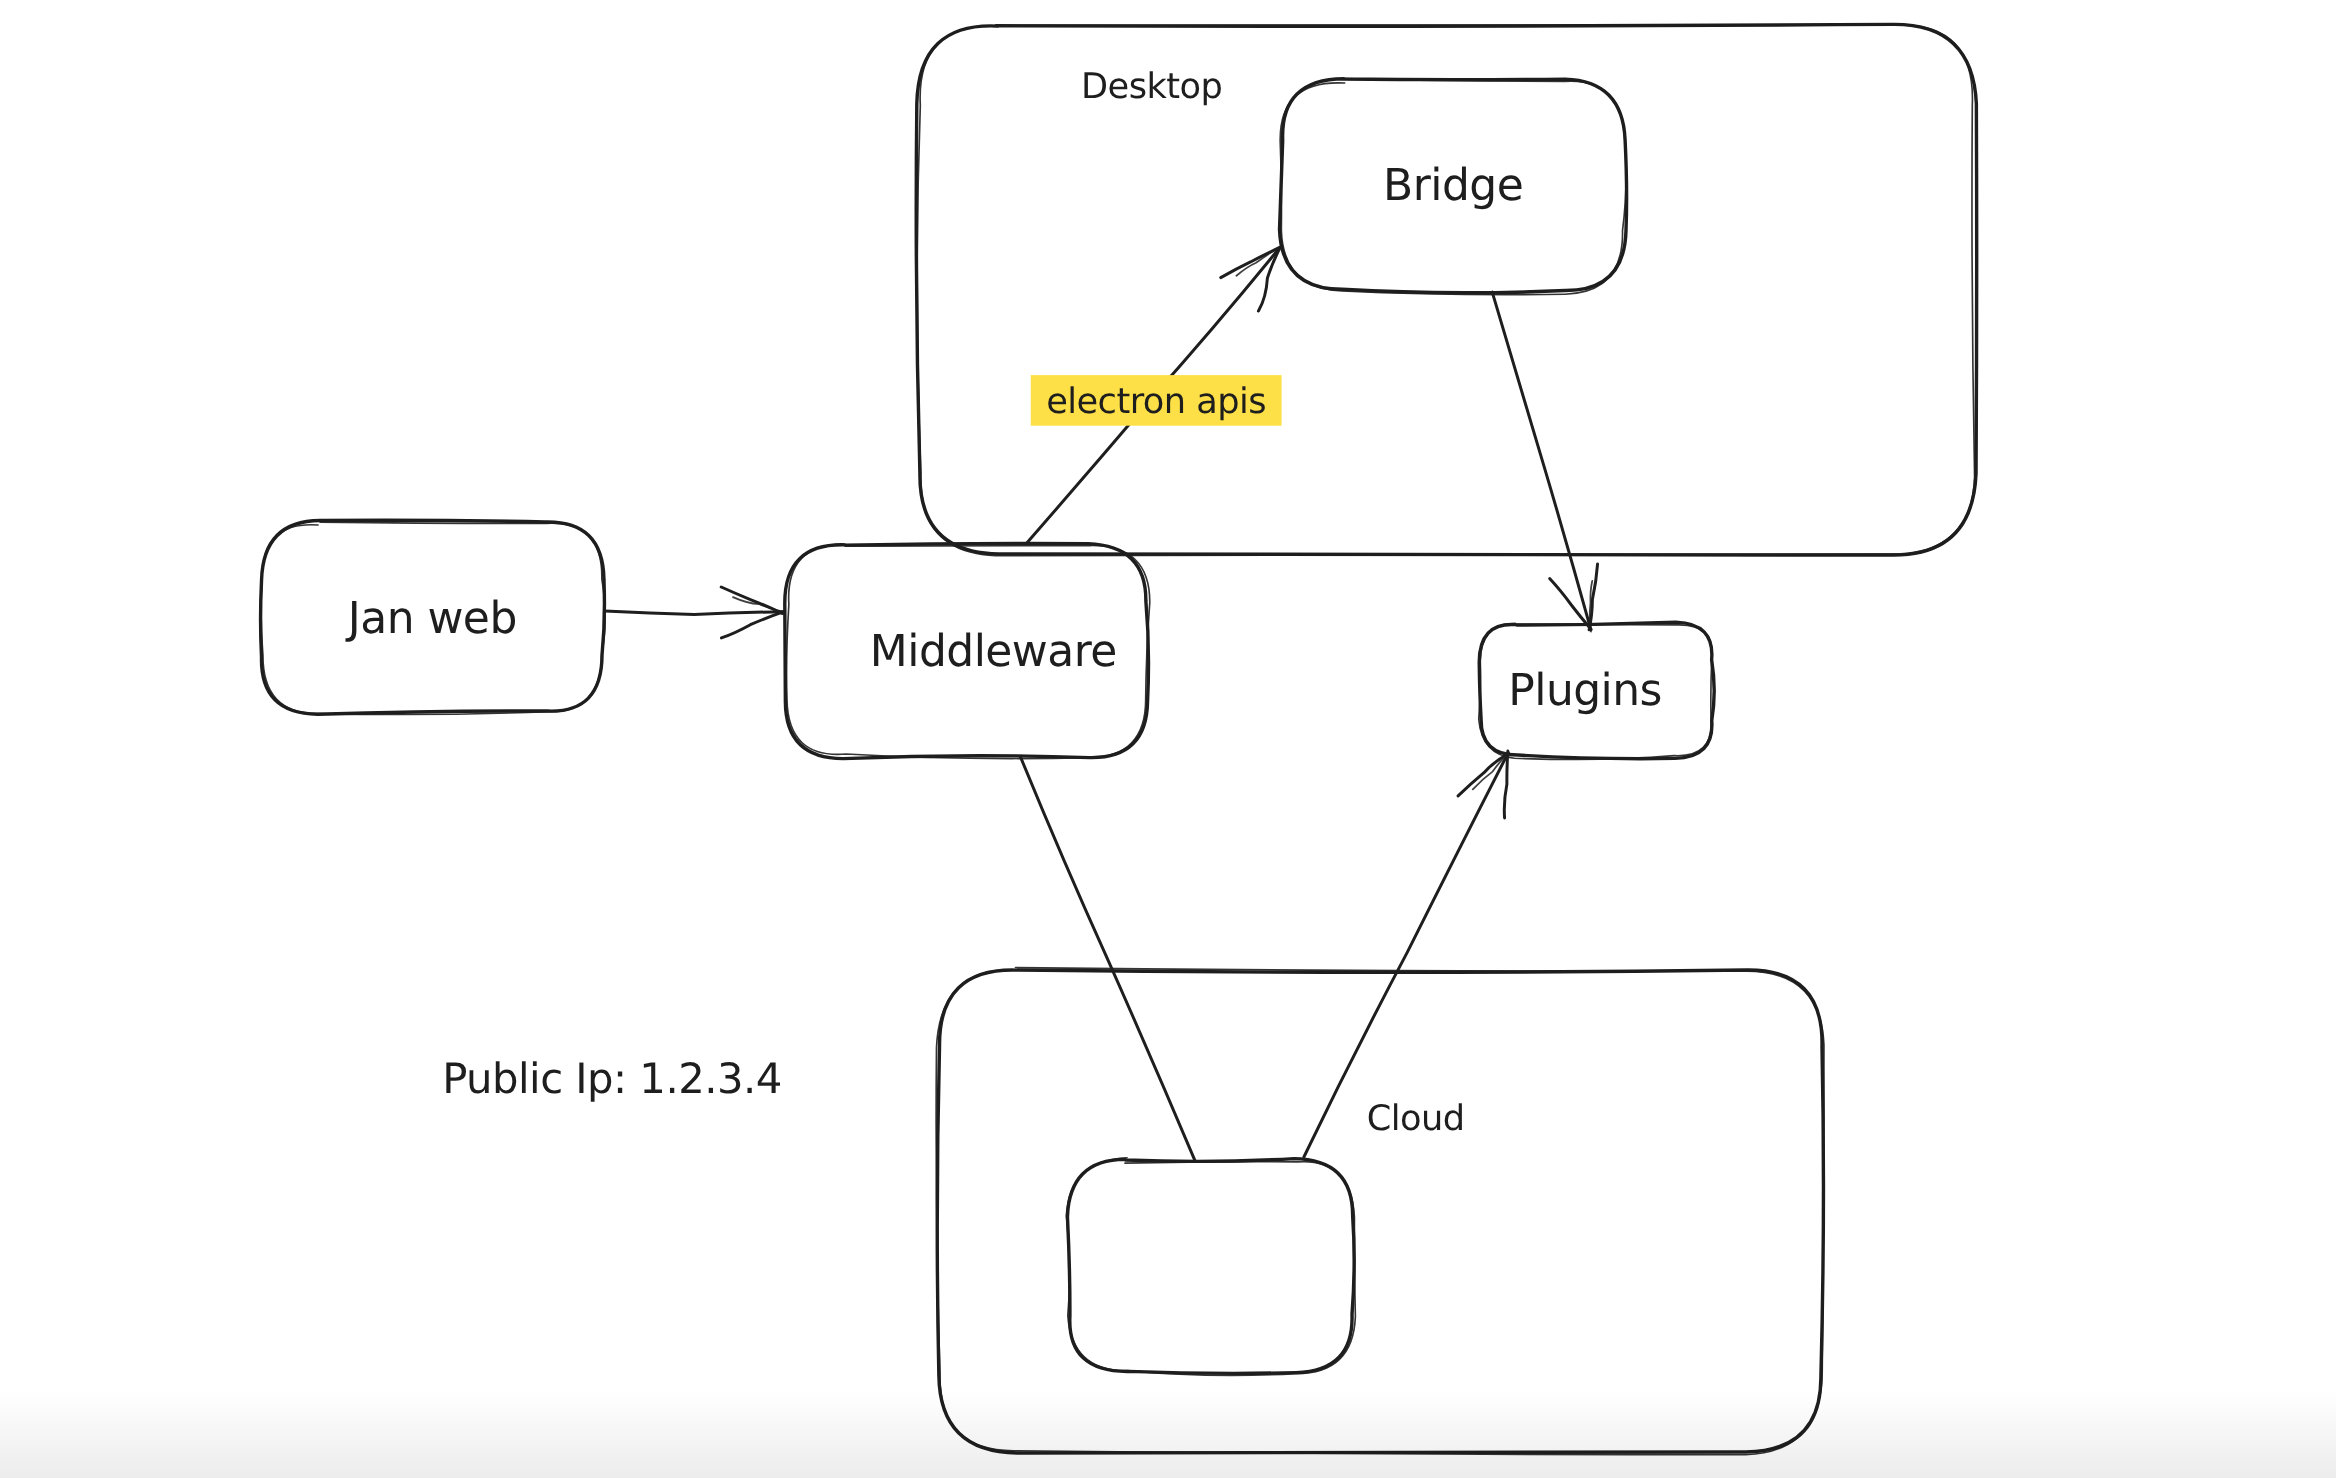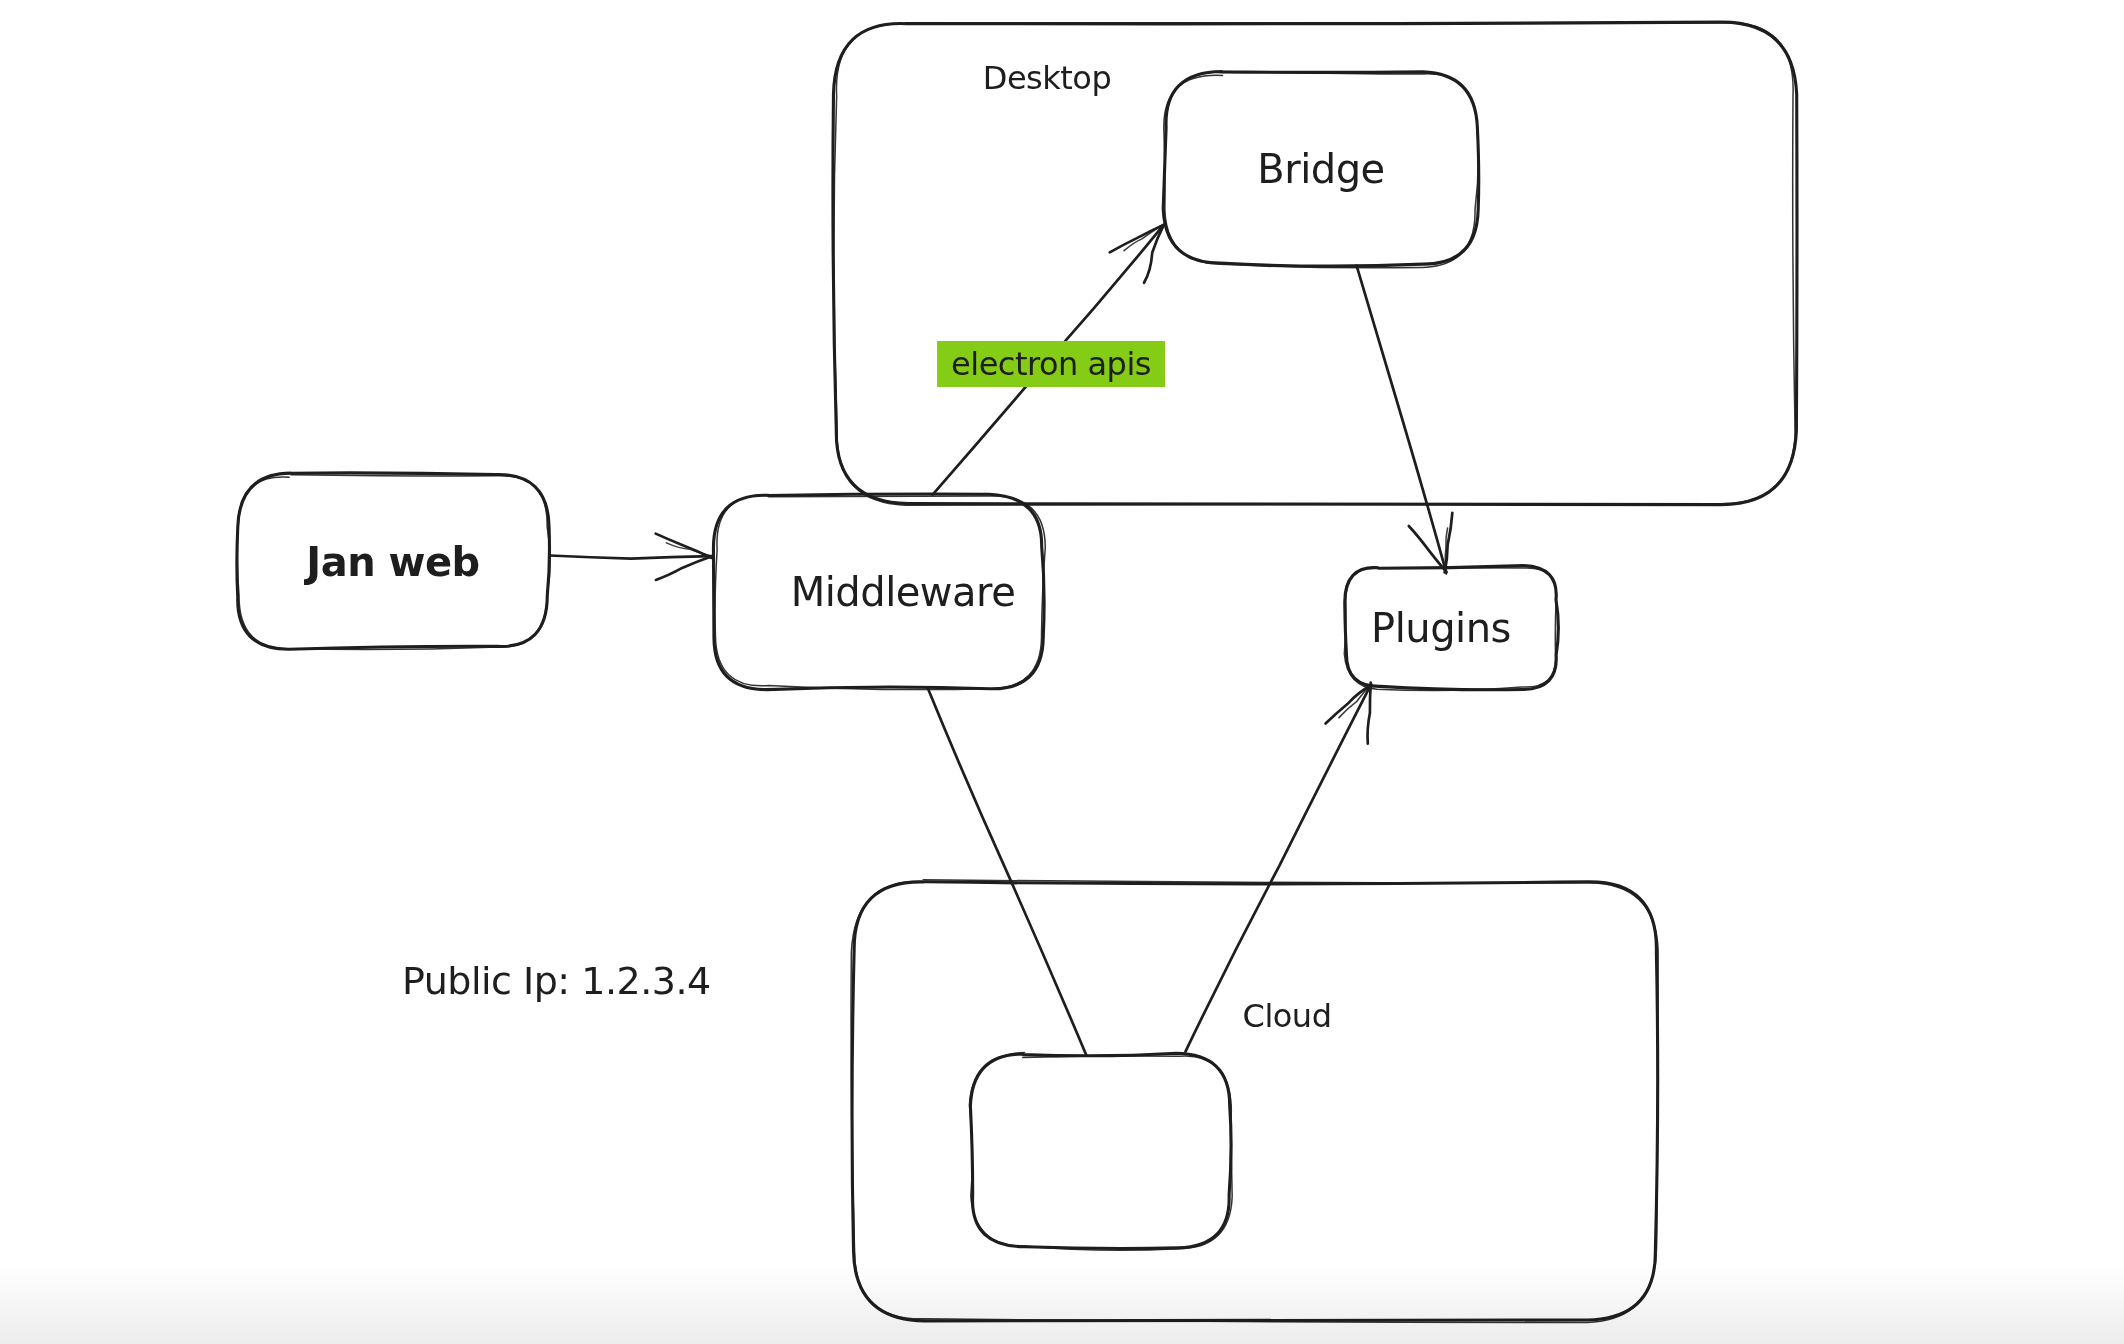--- a/index.html
+++ b/index.html
@@ -3,21 +3,21 @@
 <meta charset="utf-8">
 <style>
   html,body{margin:0;padding:0;background:#fff;}
   .canvas{position:relative;width:2124px;height:1344px;background:#ffffff;overflow:hidden;
           font-family:"DejaVu Sans", sans-serif;color:#1e1e1e;}
   svg.strokes{position:absolute;left:0;top:0;z-index:2;}
   .node{position:absolute;display:flex;align-items:center;justify-content:center;
         font-size:40px;letter-spacing:-0.5px;white-space:nowrap;z-index:3;}
   .flabel{position:absolute;transform:translate(-50%,-50%);font-size:32px;letter-spacing:-0.5px;
           white-space:nowrap;z-index:1;}
-  .flabel.masked{background:#84cc16;padding:4px 14px;z-index:3;}
+  .flabel.masked{background:#fde047;padding:4px 14px;z-index:3;}
   .flabel.title{z-index:3;}
   .container-hit{position:absolute;z-index:0;}
   .note{position:absolute;font-size:38px;letter-spacing:-0.5px;line-height:62px;white-space:nowrap;z-index:3;margin-left:47px;}
   .fade{position:absolute;left:0;right:0;bottom:0;height:80px;z-index:5;pointer-events:none;
         background:linear-gradient(to bottom, rgba(0,0,0,0), rgba(0,0,0,0.075));}
 </style>
 </head>
 <body>
 
 <div class="canvas">
@@ -52,21 +52,21 @@
       <path d="M 927.5164992220234 687.5757424393669 Q 965.5815458290745 780.4736159709282, 1005.8722772048786 869.6587224900723 Q 1047.8698539568577 964.0600143666379, 1086.233172510285 1054.9448179695755" fill="none" stroke="#1e1e1e" stroke-width="2.7" stroke-linecap="round"></path>
       <path d="M 1185.4473287523724 1051.5997466107365 Q 1229.7660267800093 959.3784707395826, 1279.3058739770204 865.8258717441931 Q 1325.8162312014028 772.8929908771534, 1371.1549341408536 684.2229402572848" fill="none" stroke="#1e1e1e" stroke-width="2.7" stroke-linecap="round"></path>
       <path d="M 1371.1558393668383 685.2302904997487 Q 1358.2347195251793 692.2238750437477, 1348.8286647779764 702.7077411158416 Q 1336.7145267140897 712.8089041369644, 1325.5322131033781 723.5358524422971" fill="none" stroke="#1e1e1e" stroke-width="2.7" stroke-linecap="round" stroke-opacity="1"></path>
       <path d="M 1370.7713029249571 682.7093681793194 Q 1369.6995826684797 699.2191757609646, 1369.9281656322858 712.7106573299593 Q 1366.740102070828 728.6446741950365, 1367.802012219065 743.5956852528443" fill="none" stroke="#1e1e1e" stroke-width="2.7" stroke-linecap="round" stroke-opacity="1"></path>
       <path d="M 1371.4388619521633 684.399128500605 Q 1364.4542084815312 691.0452992562228, 1356.5788151723063 701.7255685115281 Q 1347.6311038605 708.2825906351279, 1338.9156998095493 717.6108532003221" fill="none" stroke="#1e1e1e" stroke-width="1.6" stroke-linecap="round" stroke-opacity="0.85"></path>
     </svg>
 
   <div class="container-hit" style="left: 835px; top: 22px; width: 960px; height: 481px;"></div>
   <div class="container-hit" style="left: 853px; top: 882px; width: 804px; height: 438px;"></div>
 
-  <div class="node" style="left: 238px; top: 475px; width: 310px; height: 173px; font-weight: bold;">Jan web</div>
+  <div class="node" style="left: 238px; top: 475px; width: 310px; height: 173px;">Jan web</div>
   <div class="node" style="left: 715px; top: 495px; width: 328px; height: 193px; padding-left: 24px;">Middleware</div>
   <div class="node" style="left: 1165px; top: 73px; width: 312px; height: 192px;">Bridge</div>
   <div class="node" style="left: 1345px; top: 567px; width: 192px; height: 121px;">Plugins</div>
 
   <div class="flabel title" style="left: 1047px; top: 78px;">Desktop</div>
   <div class="flabel title" style="left: 1287px; top: 1016px;">Cloud</div>
   <div class="flabel masked" style="left: 1051px; top: 364px;">electron apis</div>
 
   <div class="note" style="left: 355px; top: 950px;">
     <div>Public Ip: 1.2.3.4</div>

